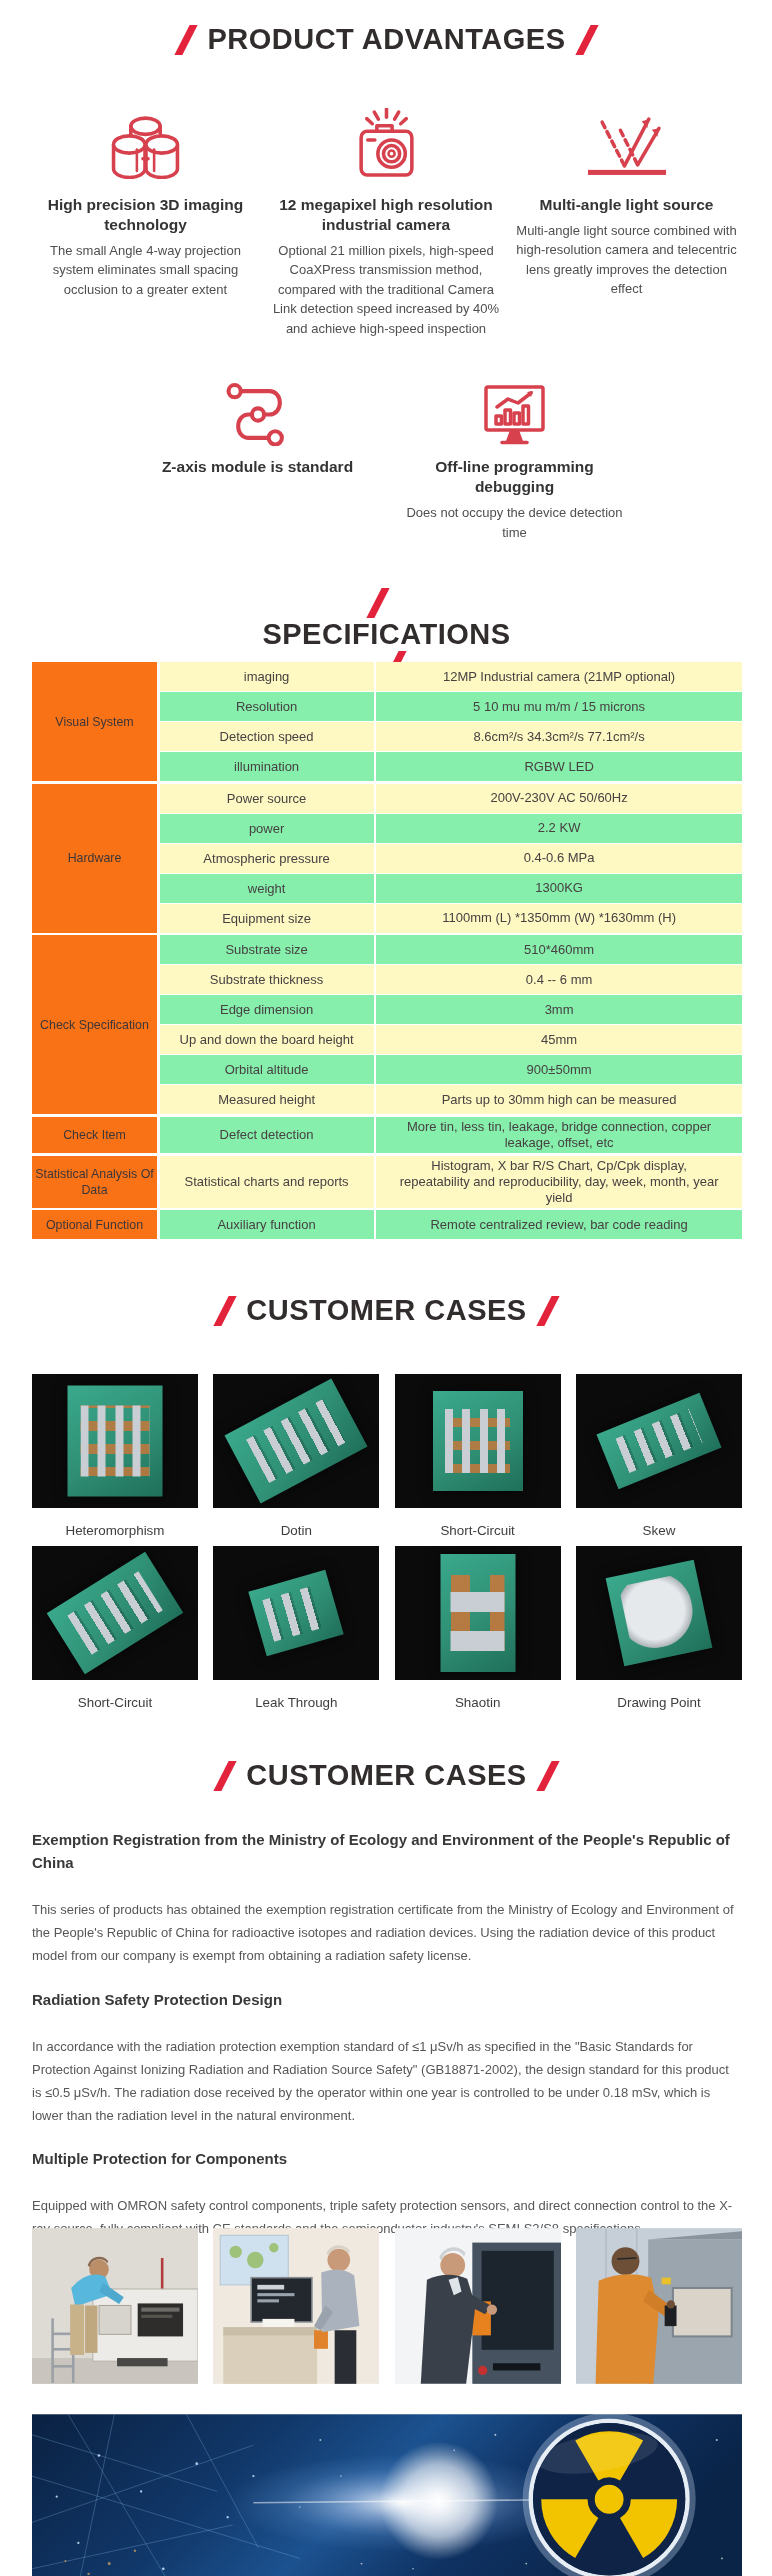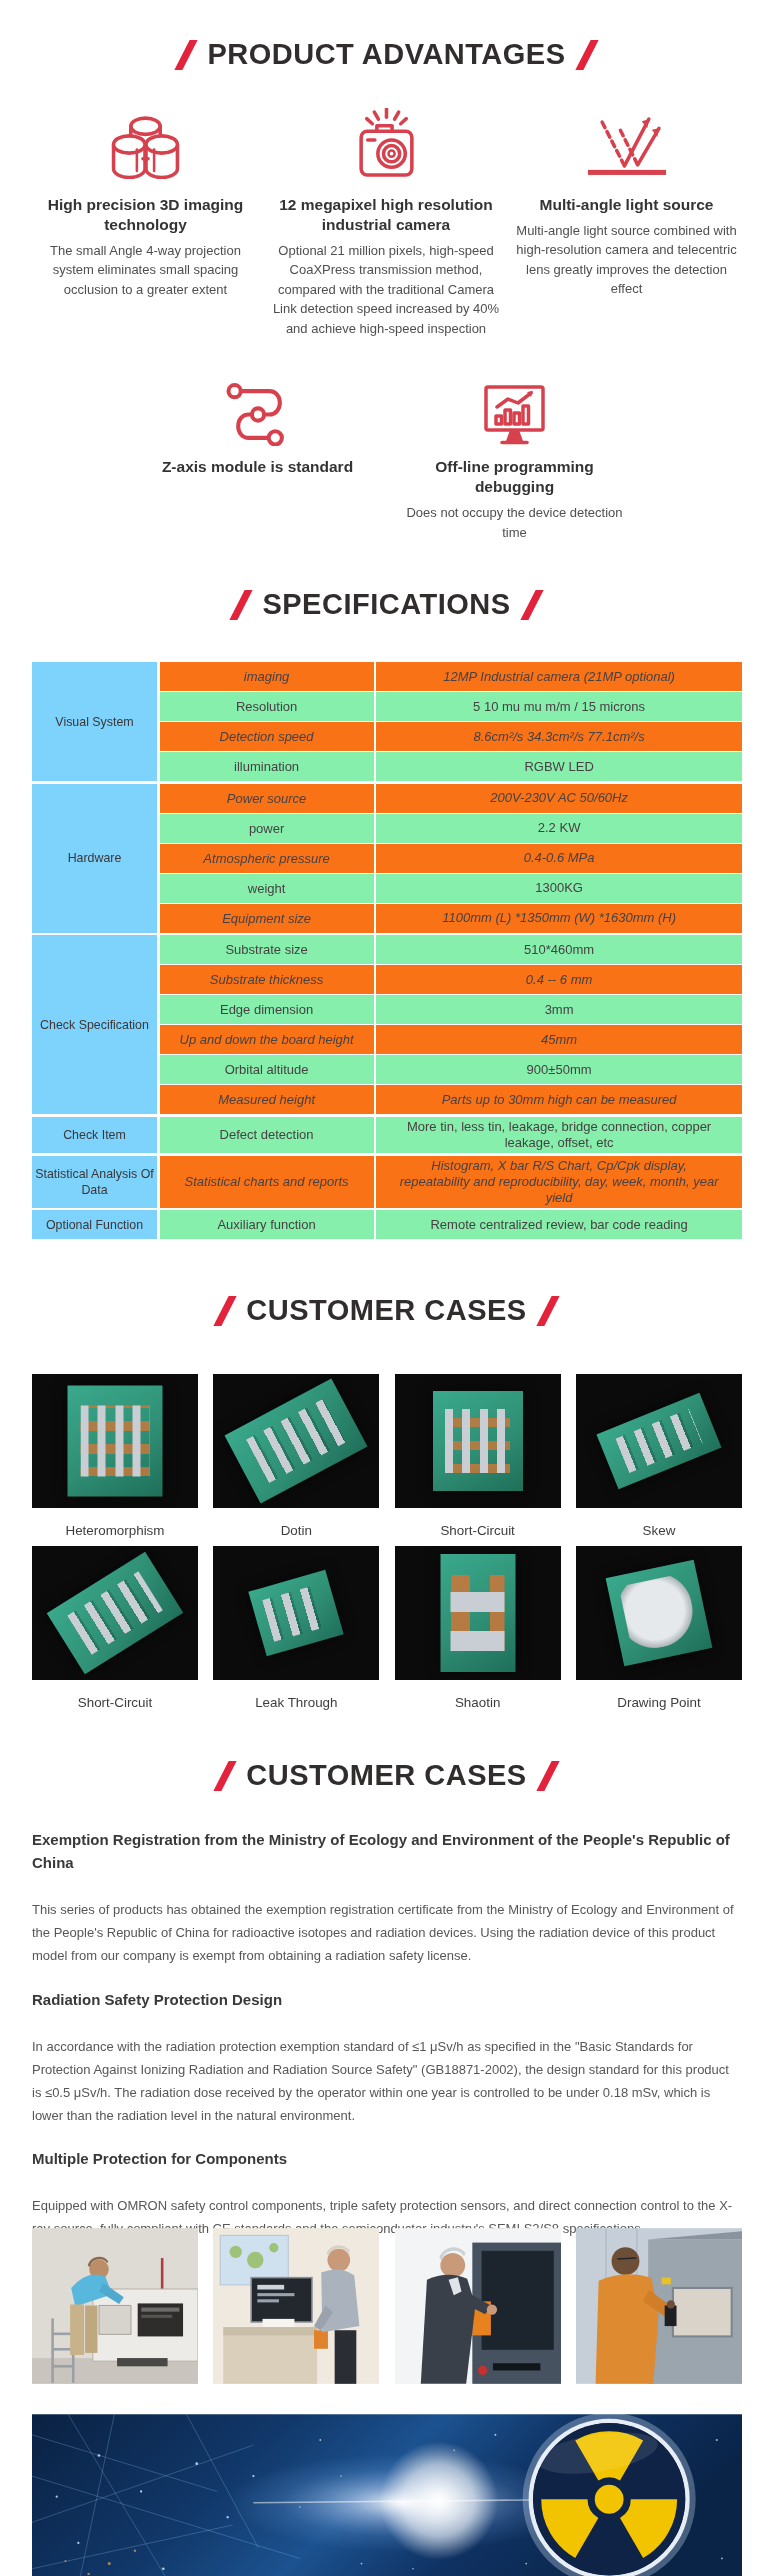--- a/index.html
+++ b/index.html
@@ -15,29 +15,29 @@
   
   .adv-row{position:absolute;display:flex;justify-content:space-between;}
   .adv-card{width:227px;text-align:center;}
   .adv-icon{height:71px;display:flex;align-items:flex-end;justify-content:center;margin-bottom:15.5px;}
   .adv-title{font-size:15.5px;line-height:20px;font-weight:700;color:#343434;}
   .adv-body{margin-top:6.2px;font-size:13px;line-height:19.6px;color:#4f4f4f;}
 
   
   .spec-table{position:absolute;left:32px;width:710px;}
   .spec-group{display:flex;gap:2.6px;margin-bottom:2.6px;}
-  .cat{width:125px;flex:0 0 125px;background:#7dd3fc;display:flex;align-items:center;justify-content:center;
+  .cat{width:125px;flex:0 0 125px;background:#f97316;display:flex;align-items:center;justify-content:center;
        text-align:center;font-size:12.4px;line-height:16px;color:#3d3639;padding:0 3.1px;box-sizing:border-box;}
   .rows{flex:1;display:flex;flex-direction:column;gap:1px;}
   .spec-row{display:flex;gap:2.6px;}
   .spec-row .lab{width:214px;flex:0 0 214px;min-height:29px;display:flex;align-items:center;justify-content:center;
        text-align:center;font-size:13px;color:#474142;box-sizing:border-box;padding:1px 5.2px;}
   .spec-row .val{flex:1;min-height:29px;display:flex;align-items:center;justify-content:center;text-align:center;
        font-size:13px;line-height:16px;color:#474142;box-sizing:border-box;padding:2.1px 20.6px;}
-  .spec-row.gray .lab,.spec-row.gray .val{background:#f97316;font-style:italic;}
+  .spec-row.gray .lab,.spec-row.gray .val{background:#fef9c3;}
   .spec-row.white .lab,.spec-row.white .val{background:#86efac;}
 
   
   .case-grid{position:absolute;left:32px;width:710px;display:grid;
        grid-template-columns:repeat(4,166px);justify-content:space-between;row-gap:8.2px;}
   .case-fig{margin:0;}
   .case-img{height:134px;background:#0b0b0c;position:relative;overflow:hidden;}
   .board{position:absolute;left:50%;top:50%;background:linear-gradient(150deg,#3aa98c,#2f8f74 55%,#1f6f59);
        box-shadow:0 0 12.4px rgba(0,0,0,.6);}
   .pads{position:absolute;inset:18% 14%;background:repeating-linear-gradient(90deg,#c9ced4 0 7.7px,rgba(0,0,0,.18) 7.7px 10.3px,rgba(0,0,0,0) 10.3px 19.6px);}
@@ -69,21 +69,21 @@
   .photo svg{display:block;}
 
   
   .banner{position:absolute;left:32px;width:710px;height:172px;overflow:hidden;}
 </style>
 </head>
 <body>
 
 <div class="page">
 
-  <div class="sec-header" style="top:38px;">
+  <div class="sec-header" style="top:23px;">
     <span class="slash l"></span>
     <span class="txt">PRODUCT ADVANTAGES</span>
     <span class="slash r"></span>
   </div>
 
   <div class="adv-row" style="top:108px;left:32px;width:708px;justify-content:space-between;">
 
     <div class="adv-card">
       <div class="adv-icon">
         <svg width="77" height="71" viewBox="0 0 150 140" fill="none" stroke="#d7414e" stroke-width="7" stroke-linecap="round" stroke-linejoin="round">
@@ -166,21 +166,21 @@
           <polygon points="112,16 100,18 108,28" fill="#d7414e" stroke="none"></polygon>
           <path d="M66 94 L58 116 H92 L84 94 Z" fill="#d7414e" stroke="none"></path>
           <line x1="50" y1="119" x2="100" y2="119"></line>
         </svg>
       </div>
       <div class="adv-title">Off-line programming debugging</div>
       <div class="adv-body">Does not occupy the device detection time</div>
     </div>
   </div>
 
-  <div class="sec-header" style="top:588px;">
+  <div class="sec-header" style="top:588px;flex-direction:column;">
     <span class="slash l"></span>
     <span class="txt">SPECIFICATIONS</span>
     <span class="slash r"></span>
   </div>
 
   <div class="spec-table" style="top:662px;" id="spec-table">
       <div class="spec-group">
         <div class="cat">Visual System</div>
         <div class="rows">
           <div class="spec-row gray">

